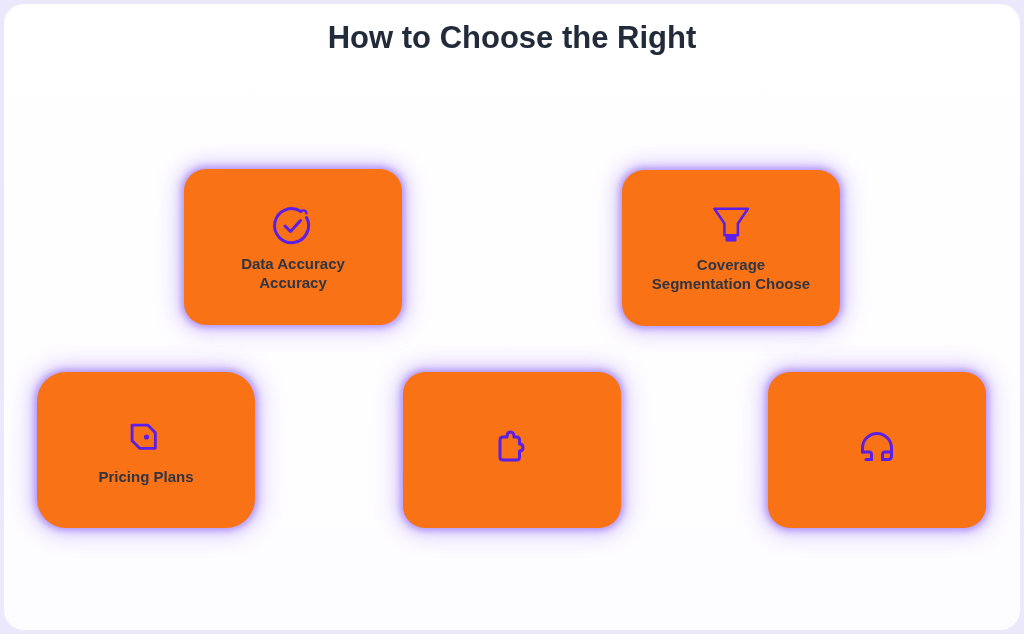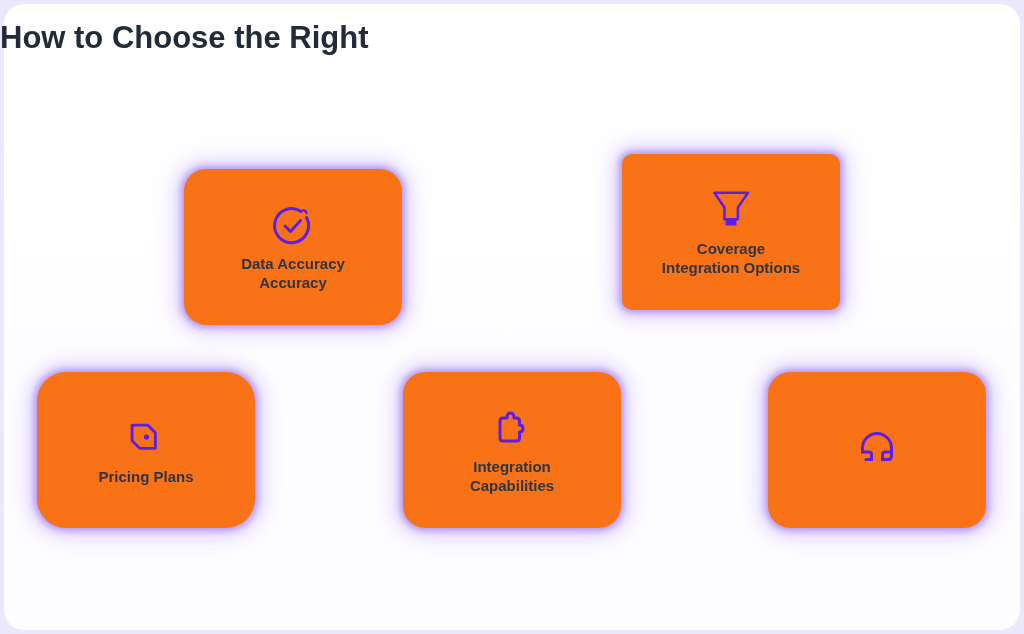--- a/index.html
+++ b/index.html
@@ -22,20 +22,21 @@
       height: 626px;
       background: #ffffff;
       border-radius: 20px;
       background: linear-gradient(180deg, #ffffff 0%, #fdfcff 100%);
     }
     .title {
       position: absolute;
       left: 0;
       top: 19px;
       width: 1024px;
+      text-align: center;
       color: #222b3a;
       font-weight: bold;
       font-size: 31px;
       line-height: 37px;
       margin: 0;
     }
     .title span { display: block; }
     .card {
       position: absolute;
       width: 218px;
@@ -60,21 +61,21 @@
     .card .icon svg { display: block; }
     .card .label {
       color: #2f3542;
       font-weight: bold;
       font-size: 15px;
       line-height: 19px;
       text-align: center;
     }
     .card .label span { display: block; }
     #card-data-accuracy { left: 184px; top: 169px; }
-    #card-coverage { left: 622px; top: 154px; border-radius: 10px; }
+    #card-coverage { left: 622px; top: 170px; }
     #card-pricing { left: 37px; top: 372px; border-radius: 29px; }
     #card-integration { left: 403px; top: 372px; }
     #card-support { left: 768px; top: 372px; }
   </style>
 </head>
 <body>
 
 <div class="frame"></div>
 
 <h1 class="title">
@@ -97,21 +98,21 @@
 
 <div class="card" id="card-coverage">
   <div class="icon">
     <svg width="48" height="48" viewBox="0 0 48 48">
       <path d="M4 4.5 L44 4.5 L32 22 L32 36 L16 36 L16 22 Z" fill="none" stroke="#5b1ee6" stroke-width="3" stroke-linejoin="round" transform="translate(4,2) scale(0.84)"></path>
       <rect x="18.5" y="32.5" width="11" height="6" fill="#5b1ee6" rx="1"></rect>
     </svg>
   </div>
   <div class="label">
     <span>Coverage</span>
-    <span>Integration Options</span>
+    <span>Segmentation Choose</span>
   </div>
 </div>
 
 <div class="card" id="card-pricing">
   <div class="icon">
     <svg width="48" height="48" viewBox="0 0 48 48">
       <path d="M8.5 8.5 L25 8.5 L33 16.5 L33 33 L16.5 33 L8.5 25 Z" fill="none" stroke="#5b1ee6" stroke-width="3" stroke-linejoin="round" transform="translate(2,2) scale(0.95)"></path>
       <circle cx="24.5" cy="22" r="2.6" fill="#5b1ee6"></circle>
     </svg>
   </div>
@@ -119,24 +120,20 @@
     <span>Pricing Plans</span>
   </div>
 </div>
 
 <div class="card" id="card-integration">
   <div class="icon">
     <svg width="48" height="48" viewBox="0 0 48 48">
       <path d="M12 16 Q12 13 15 13 L19 13 Q19 8 22.5 8 Q26 8 26 13 L28.5 13 Q31.5 13 31.5 16 L31.5 20 Q35 20 35 23.5 Q35 27 31.5 27 L31.5 33 Q31.5 36 28.5 36 L15 36 Q12 36 12 33 Z" fill="none" stroke="#5b1ee6" stroke-width="3" stroke-linejoin="round"></path>
     </svg>
   </div>
-  <div class="label">
-    <span>Integration</span>
-    <span>Capabilities</span>
-  </div>
 </div>
 
 <div class="card" id="card-support">
   <div class="icon">
     <svg width="48" height="48" viewBox="0 0 48 48">
       <path d="M9.5 28 L9.5 24 A14.5 14.5 0 0 1 38.5 24 L38.5 28" fill="none" stroke="#5b1ee6" stroke-width="3" stroke-linecap="round"></path>
       <path d="M9.5 28 L16 28 Q18.5 28 18.5 30.5 L18.5 35.5" fill="none" stroke="#5b1ee6" stroke-width="3" stroke-linecap="round" stroke-linejoin="round"></path>
       <path d="M13 35.5 L18.5 35.5" fill="none" stroke="#5b1ee6" stroke-width="3" stroke-linecap="round"></path>
       <path d="M38.5 28 L32 28 Q29.5 28 29.5 30.5 L29.5 35.5" fill="none" stroke="#5b1ee6" stroke-width="3" stroke-linecap="round" stroke-linejoin="round"></path>
       <path d="M29.5 35.5 L35 35.5 Q38.5 35.5 38.5 32 L38.5 28" fill="none" stroke="#5b1ee6" stroke-width="3" stroke-linecap="round"></path>

